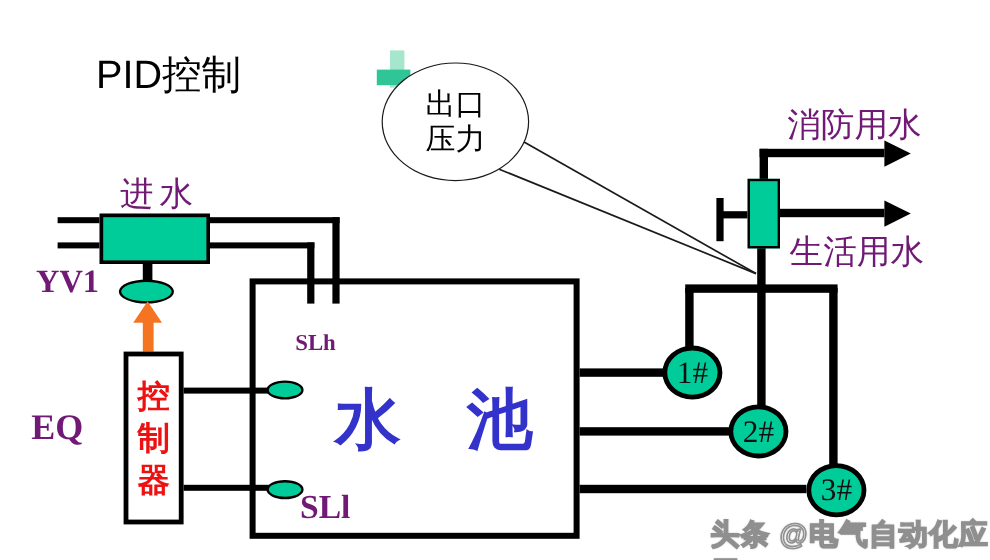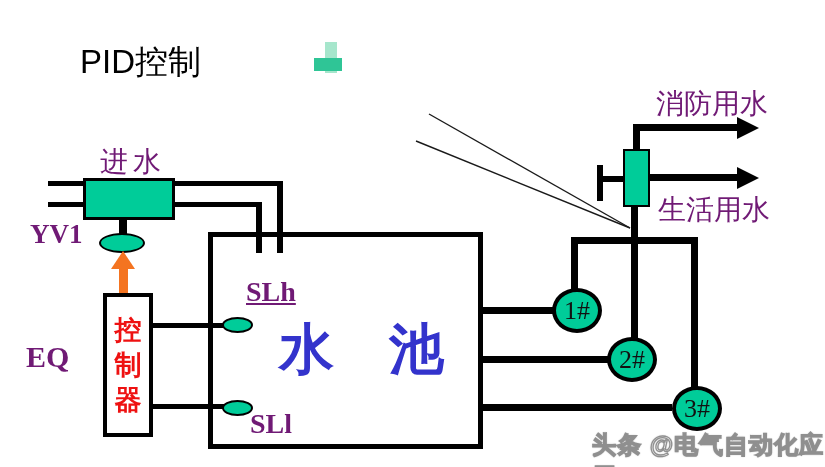--- a/index.html
+++ b/index.html
@@ -70,20 +70,24 @@
   <div class="abs" style="left:314px;top:42px;width:30px;height:32px;z-index:2;">
     <div class="abs" style="left:11px;top:0;width:12px;height:31px;background:#A6E6CC;"></div>
     <div class="abs" style="left:0;top:16px;width:28px;height:13px;background:#2FC596;"></div>
   </div>
 
   <svg class="overlay" width="825" height="467">
     <line x1="429" y1="114" x2="630" y2="228" stroke="#1a1a1a" stroke-width="1.4"></line>
     <line x1="416" y1="141" x2="630" y2="228" stroke="#1a1a1a" stroke-width="1.4"></line>
   </svg>
 
+  <div class="callout cjk">
+    <span>出口</span>
+    <span>压力</span>
+  </div>
 
   <div class="label cjk" style="left:100px;top:143px;font-size:28px;letter-spacing:5px;">进水</div>
 
   <div class="pipe" style="left:48px;top:181px;width:35px;height:5px;"></div>
   <div class="pipe" style="left:48px;top:202px;width:35px;height:5px;"></div>
 
   <div class="green-box" style="left:83px;top:178px;width:92px;height:42px;"></div>
 
   <div class="pipe" style="left:175px;top:181px;width:108px;height:5px;"></div>
   <div class="pipe" style="left:277px;top:181px;width:6px;height:72px;"></div>
@@ -105,21 +109,21 @@
   <div class="label latin" style="left:26px;top:340px;font-size:30px;">EQ</div>
 
   <div class="pipe" style="left:150px;top:323px;width:74px;height:5px;"></div>
   <div class="pipe" style="left:150px;top:404px;width:74px;height:5px;"></div>
 
   <div class="abs" style="left:208px;top:232px;width:275px;height:217px;border:5px solid #000;background:#fff;z-index:0;"></div>
   <div class="label cjk" style="left:279px;top:313px;font-size:55px;font-weight:bold;color:var(--pool-text-blue);">水　池</div>
 
   <div class="green-ellipse" style="left:222px;top:317px;width:31px;height:16px;"></div>
   <div class="green-ellipse" style="left:222px;top:400px;width:31px;height:16px;"></div>
-  <div class="label latin" style="left:246px;top:276px;font-size:28px;text-decoration:underline;">SLh</div>
+  <div class="label latin" style="left:246px;top:276px;font-size:19px;">SLh</div>
   <div class="label latin" style="left:250px;top:408px;font-size:28px;">SLl</div>
 
   <div class="pipe" style="left:483px;top:307px;width:70px;height:7px;"></div>
   <div class="pipe" style="left:483px;top:356px;width:126px;height:7px;"></div>
   <div class="pipe" style="left:483px;top:404px;width:189px;height:7px;"></div>
 
   <div class="pipe" style="left:571px;top:240px;width:7px;height:50px;"></div>
   <div class="pipe" style="left:631px;top:205px;width:7px;height:135px;"></div>
   <div class="pipe" style="left:691px;top:240px;width:7px;height:148px;"></div>
   <div class="pipe" style="left:571px;top:237px;width:127px;height:7px;"></div>

